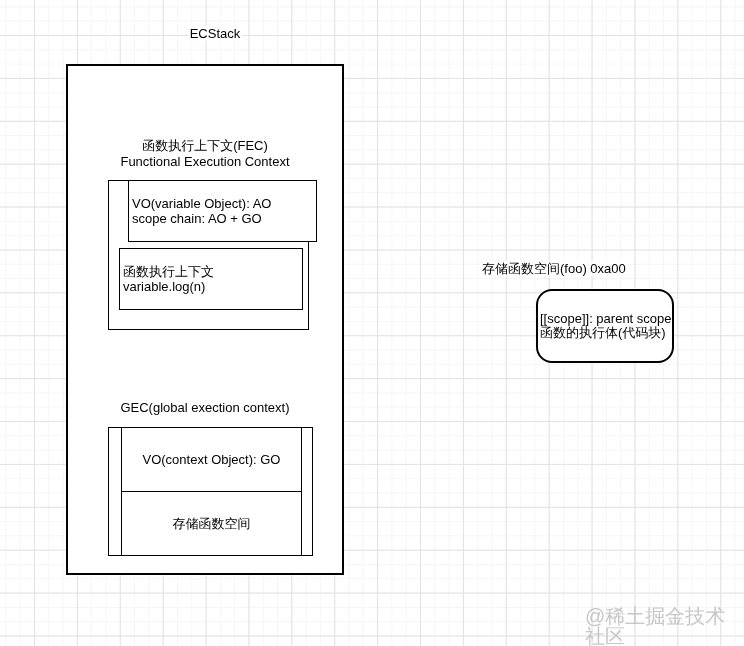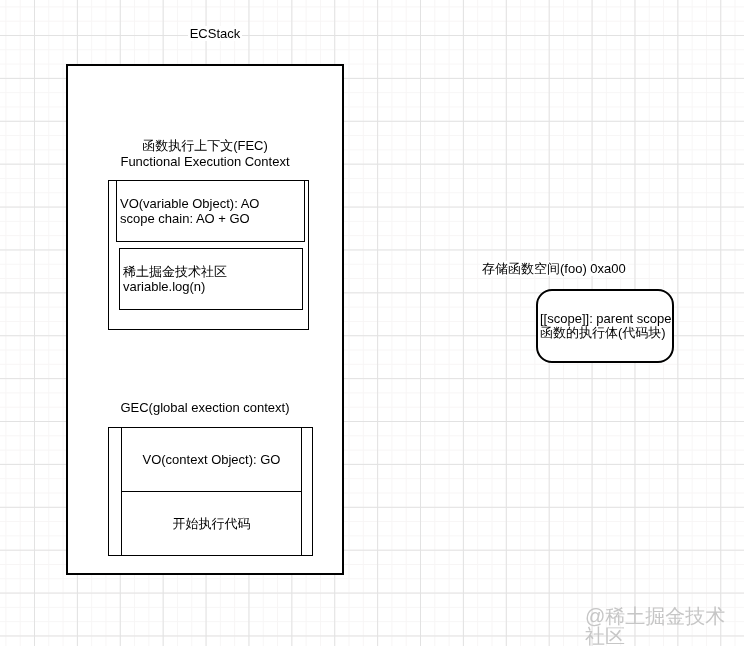--- a/index.html
+++ b/index.html
@@ -41,21 +41,21 @@
     background: var(--shape-fill, #fff);
     box-sizing: border-box;
   }
   .fec-cell {
     box-sizing: border-box;
     border: 1px solid var(--border-color, #000);
     background: var(--shape-fill, #fff);
     display: flex; flex-direction: column; justify-content: center;
     padding-left: 3px;
   }
-  .fec-cell1 { left: 48px; top: 114px; width: 189px; height: 62px; }
+  .fec-cell1 { left: 60px; top: 114px; width: 189px; height: 62px; }
   .fec-cell2 { left: 51px; top: 182px; width: 184px; height: 62px; }
 
   
   .gec-label { left: 0; top: 334px; width: 100%; text-align: center; }
   .gec-table {
     left: 40px; top: 361px; width: 205px; height: 129px;
     border: 1px solid var(--border-color, #000);
     background: var(--shape-fill, #fff);
     box-sizing: border-box;
   }
@@ -105,30 +105,30 @@
     </div>
 
     <div class="abs fec-table"></div>
 
     <div class="abs fec-cell fec-cell1">
       <div>VO(variable Object): AO</div>
       <div>scope chain: AO + GO</div>
     </div>
 
     <div class="abs fec-cell fec-cell2">
-      <div>稀土掘金技术社区</div>
+      <div>函数执行上下文</div>
       <div>variable.log(n)</div>
     </div>
 
     <div class="abs gec-label">GEC(global exection context)</div>
 
     <div class="abs gec-table">
       <div class="gec-inner">
         <div class="gec-row gec-row1">VO(context Object): GO</div>
-        <div class="gec-row gec-row2">开始执行代码</div>
+        <div class="gec-row gec-row2">存储函数空间</div>
       </div>
     </div>
 
   </div>
 
   <div class="abs fs-label">
     <span class="label-bg">存储函数空间(foo) 0xa00</span>
   </div>
 
   <div class="abs fs-box">

